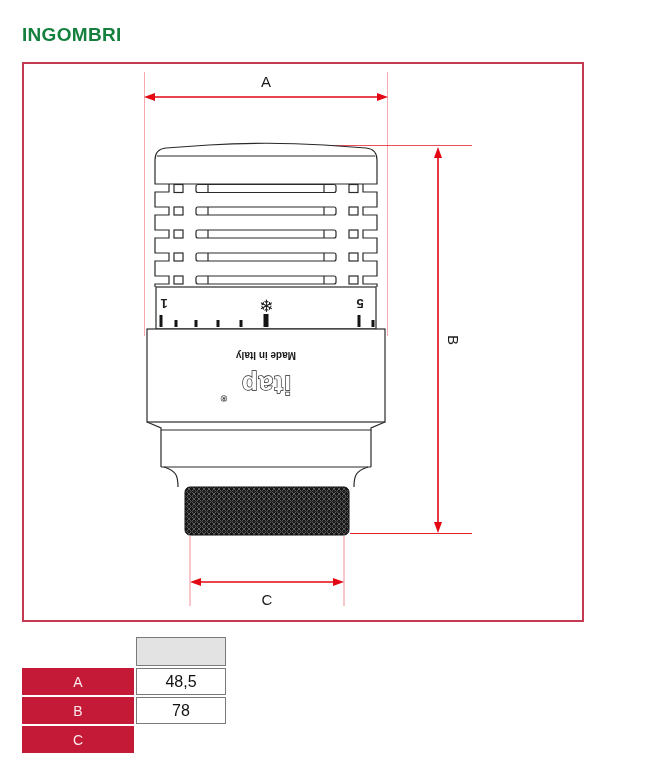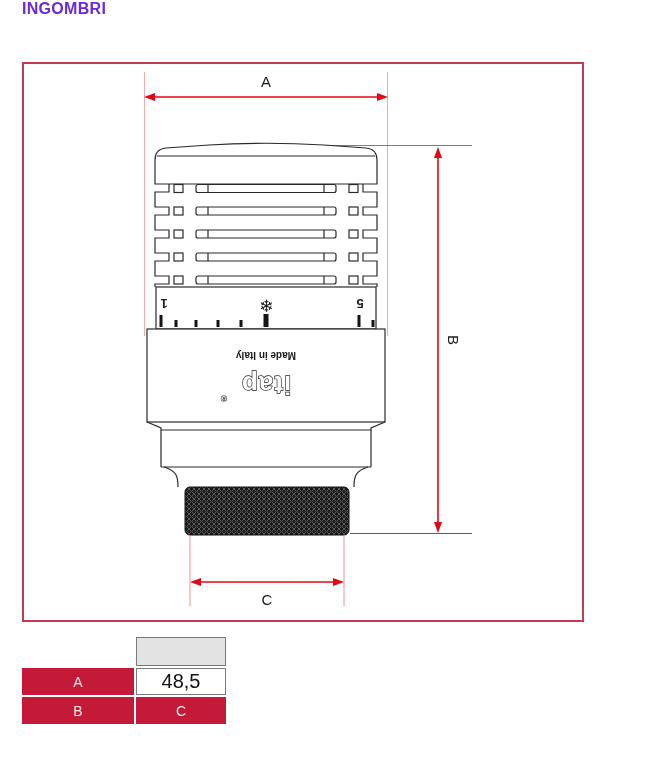--- a/index.html
+++ b/index.html
@@ -4,22 +4,22 @@
 <style>
   html,body{margin:0;padding:0;background:#ffffff;}
   body{
     position:relative;
     width:649px;height:773px;
     font-family:"Liberation Sans",sans-serif;
     color:#111;
     overflow:hidden;
   }
   .page-title{
-    position:absolute;left:22px;top:0;
-    font-size:16px;font-weight:bold;letter-spacing:.3px;color:#6d28d9;
+    position:absolute;left:22px;top:24px;
+    font-size:19px;font-weight:bold;letter-spacing:.3px;color:#15803d;
   }
   .drawing-box{
     position:absolute;left:22px;top:62px;
     width:558px;height:556px;
     border:2px solid #c43a52;
     background:#fff;
   }
   .drawing-box svg{display:block;}
 
   text{font-family:"Liberation Sans",sans-serif;fill:#1a1a1a;}
@@ -44,21 +44,21 @@
     background:#e3e3e3;border:1px solid #7a7a7a;
   }
   .label-cell{
     background:#c41a38;color:#fbe9ec;
     display:flex;align-items:center;justify-content:center;
     font-size:14px;
   }
   .value-cell{
     background:#ffffff;border:1px solid #7a7a7a;color:#111;
     display:flex;align-items:center;justify-content:center;
-    font-size:20px;
+    font-size:16px;
   }
 </style>
 </head>
 <body>
 
 <div class="page-title">INGOMBRI</div>
 
 <div class="drawing-box">
   <svg width="558" height="556" viewBox="0 0 558 556" xmlns="http://www.w3.org/2000/svg">
 
@@ -181,15 +181,16 @@
 </div>
 
 <div class="dim-table">
   <div class="spacer-cell"></div>
   <div class="head-cell"></div>
 
   <div class="label-cell">A</div>
   <div class="value-cell">48,5</div>
 
   <div class="label-cell">B</div>
+  <div class="value-cell">78</div>
 
   <div class="label-cell">C</div>
 </div>
 
 </body></html>

